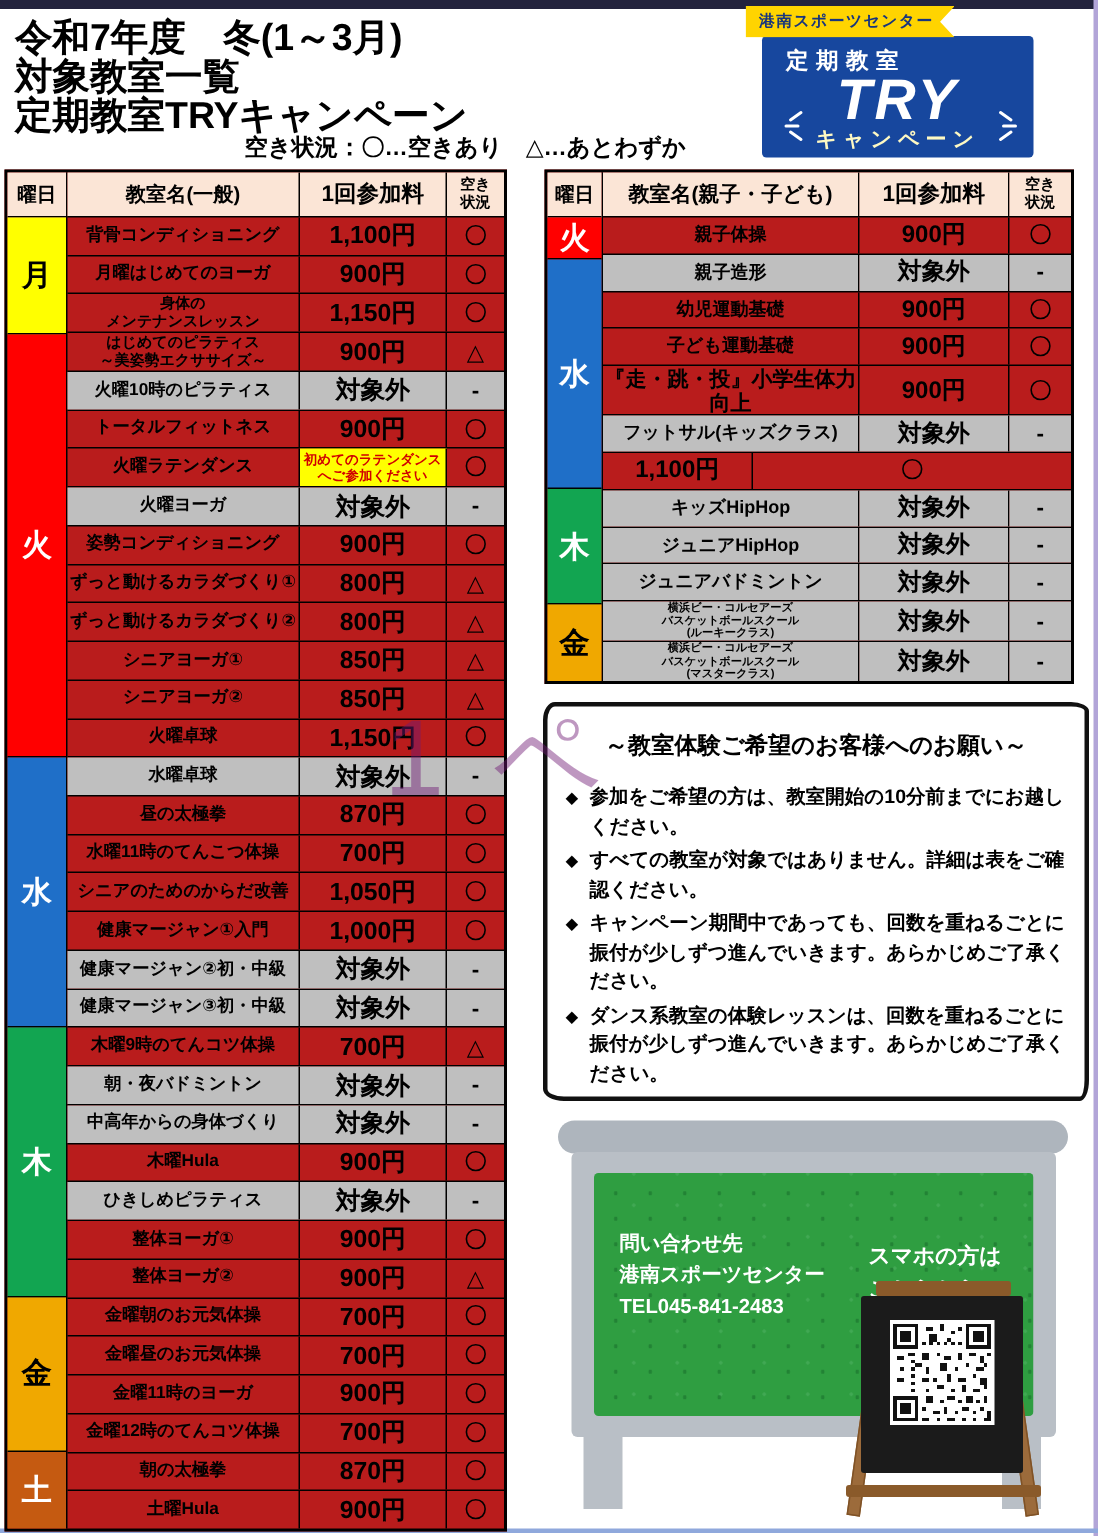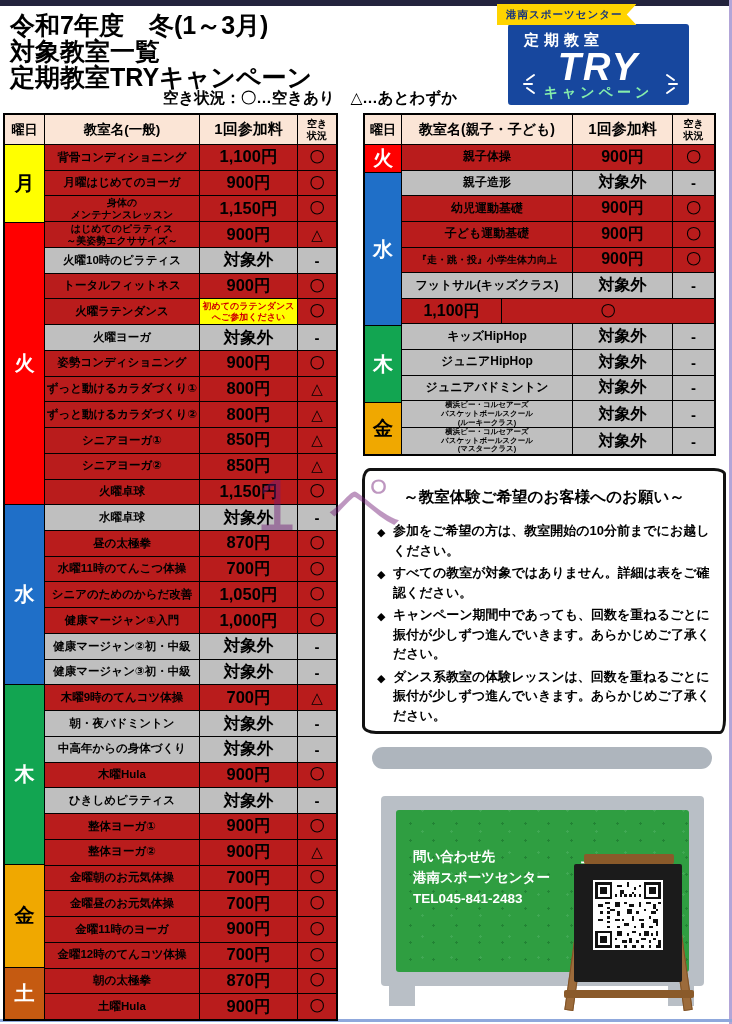--- a/index.html
+++ b/index.html
@@ -13,21 +13,21 @@
   
   .title{position:absolute;left:10px;top:12px;font-weight:700;font-size:25px;line-height:26px;}
   .legend{position:absolute;left:163px;top:88px;font-weight:700;font-size:15.5px;}
 
   
   .logo{position:absolute;left:497px;top:2px;width:192px;height:112px;}
   .logo-box{position:absolute;left:11px;top:22px;width:181px;height:81px;background:#17479e;border-radius:3px;}
   .logo-sub{position:absolute;left:16px;top:7px;color:#fff;font-weight:800;font-size:15px;letter-spacing:5px;}
   .logo-try-row{position:absolute;left:0;top:22px;width:100%;text-align:center;}
   .logo-try{color:#fff;font-style:italic;font-weight:800;font-size:38px;letter-spacing:2px;}
-  .logo-camp{position:absolute;left:0;bottom:3px;width:100%;text-align:center;color:#86efac;font-weight:800;font-size:14px;letter-spacing:4px;}
+  .logo-camp{position:absolute;left:0;bottom:3px;width:100%;text-align:center;color:#fef9c3;font-weight:800;font-size:14px;letter-spacing:4px;}
   .logo-ribbon{position:absolute;left:0;top:2px;height:21px;line-height:21px;padding:0 14px 0 9px;background:#ffd400;
                color:#17357e;font-weight:800;font-size:10.5px;letter-spacing:1px;
                clip-path:polygon(0 0,100% 0,93% 50%,100% 100%,0 100%);z-index:2;}
   .sparkle{position:absolute;top:26px;}
   .sparkle.l{left:14px;}
   .sparkle.r{right:10px;}
 
   
   .ctable{position:absolute;display:flex;border:2px solid #000;box-sizing:border-box;background:#b91c1c;}
   .left-table{left:3px;top:113px;width:335px;height:908px;}
@@ -58,34 +58,34 @@
   .left-table .price{width:98px;font-size:16.5px;font-weight:700;}
   .right-table .name-h{width:171px;font-size:14px;}
   .right-table .price-h{width:100px;font-size:15px;}
   .right-table .name{width:171px;font-size:12px;font-weight:700;white-space:pre-line;line-height:1.15;}
   .right-table .price{width:100px;font-size:16px;font-weight:700;}
   .status-h{flex:1;font-size:10px;white-space:pre-line;line-height:1.15;text-align:center;}
   .status{flex:1;font-size:15px;font-weight:600;}
   .row.gray .cell{background:#bfbfbf;}
   .row.note .price{background:#ffff00;color:#d00000;font-size:9px;font-weight:800;white-space:pre-line;line-height:1.25;}
   .row.two .name{font-size:10px;}
-  .row.sm .name{font-size:10px;}
+  .row.sm .name{font-size:14px;}
   .row.three .name{font-size:7.5px;line-height:1.15;}
 
   
   .notice{position:absolute;left:362px;top:468px;width:364px;height:266px;background:#fff;
           border:3px solid #111;border-radius:8px 12px 6px 14px / 12px 6px 14px 8px;
           box-sizing:border-box;padding:10px 12px;}
   .notice-title{text-align:center;font-size:15.5px;font-weight:800;margin:6px 0 13px;}
   .notice-item{display:flex;font-size:13px;font-weight:700;line-height:1.5;margin-bottom:3px;}
   .notice-item .bullet{flex:0 0 16px;font-size:11px;padding-top:3px;}
 
   
   .board-cap{position:absolute;left:372px;top:747px;width:340px;height:22px;background:#aeb5bd;border-radius:11px;}
-  .board-frame{position:absolute;left:381px;top:796px;width:323px;height:190px;background:#b9bfc6;border-radius:4px;}
+  .board-frame{position:absolute;left:381px;top:768px;width:323px;height:190px;background:#b9bfc6;border-radius:4px;}
   .board-green{position:absolute;left:15px;top:14px;width:293px;height:162px;background:#2f9e41;border-radius:3px;
     background-image:radial-gradient(circle,rgba(10,80,30,.35) 1.2px,transparent 1.4px),
                      radial-gradient(circle,rgba(120,200,140,.25) 1px,transparent 1.2px);
     background-size:23px 17px,29px 21px;background-position:3px 5px,12px 11px;}
   .board-contact{position:absolute;left:17px;top:37px;color:#fff;font-weight:800;font-size:13.5px;line-height:1.55;}
   .board-phone-note{position:absolute;left:183px;top:46px;color:#fff;font-weight:800;font-size:14.5px;line-height:1.5;white-space:pre-line;}
   .board-leg{position:absolute;top:948px;width:26px;height:58px;background:#b9bfc6;}
   .board-leg.l{left:389px;}
   .board-leg.r{left:668px;}
 

